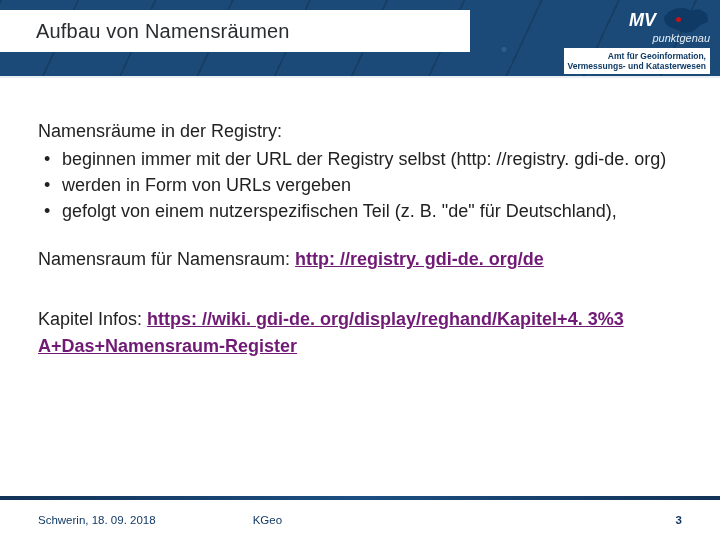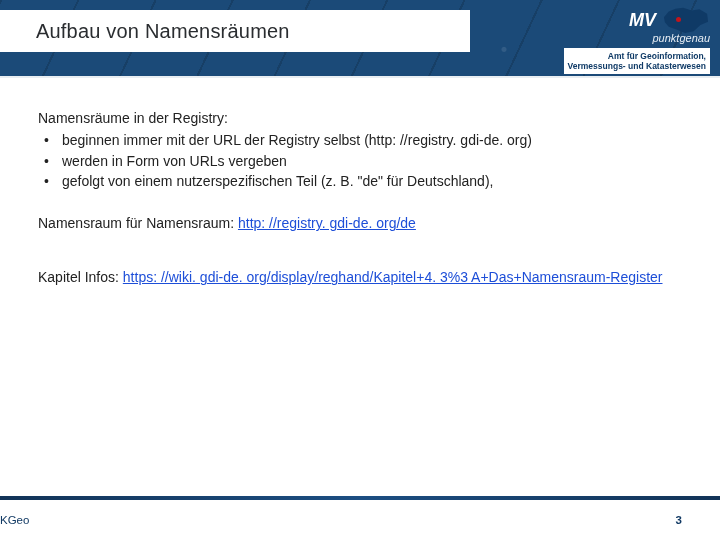--- a/index.html
+++ b/index.html
@@ -72,37 +72,38 @@
   }
   .amt{
     font-size:8.5px; font-weight:700; color:#0f3a66;
     background:#fff; padding:4px 4px 2px;
     line-height:1.15;
     margin-top:4px;
     display:inline-block;
   }
 
   .content{
-    padding:30px 38px 0 38px;
+    padding:40px 38px 0 38px;
     color:#222;
-    font-size:14px;
+    font-size:18px;
     line-height:1.45;
   }
   .lead{ margin-bottom:2px; }
   ul.bullets{ list-style:none; margin:0 0 22px 0; }
   ul.bullets li{
     padding-left:24px; position:relative;
   }
   ul.bullets li::before{
     content:"•"; position:absolute; left:6px; top:0; color:#222;
   }
   .para{ margin:0 0 34px 0; }
   .link{
-    color:#1d4ed8;
+    color:#701a75;
     text-decoration:underline;
+    font-weight:bold;
   }
 
   
   .footer-sep{
     position:absolute; left:0; right:0; bottom:40px;
     height:5px;
     background:
       linear-gradient(#fff,#fff) top/100% 1px no-repeat,
       linear-gradient(90deg,#123357,#1c4e82,#123357);
   }
@@ -151,15 +152,16 @@
   </p>
 
   <p class="para">
     <span>Kapitel Infos:  </span>
     <a href="#" class="link">https: //wiki. gdi-de. org/display/reghand/Kapitel+4. 3%3 A+Das+Namensraum-Register</a>
   </p>
 </div>
 
 <div class="footer-sep"></div>
 <div class="footer">
+  <div class="foot-left">Schwerin, 18. 09. 2018</div>
   <div class="foot-center">KGeo</div>
   <div class="foot-right">3</div>
 </div>
 
 </body></html>

